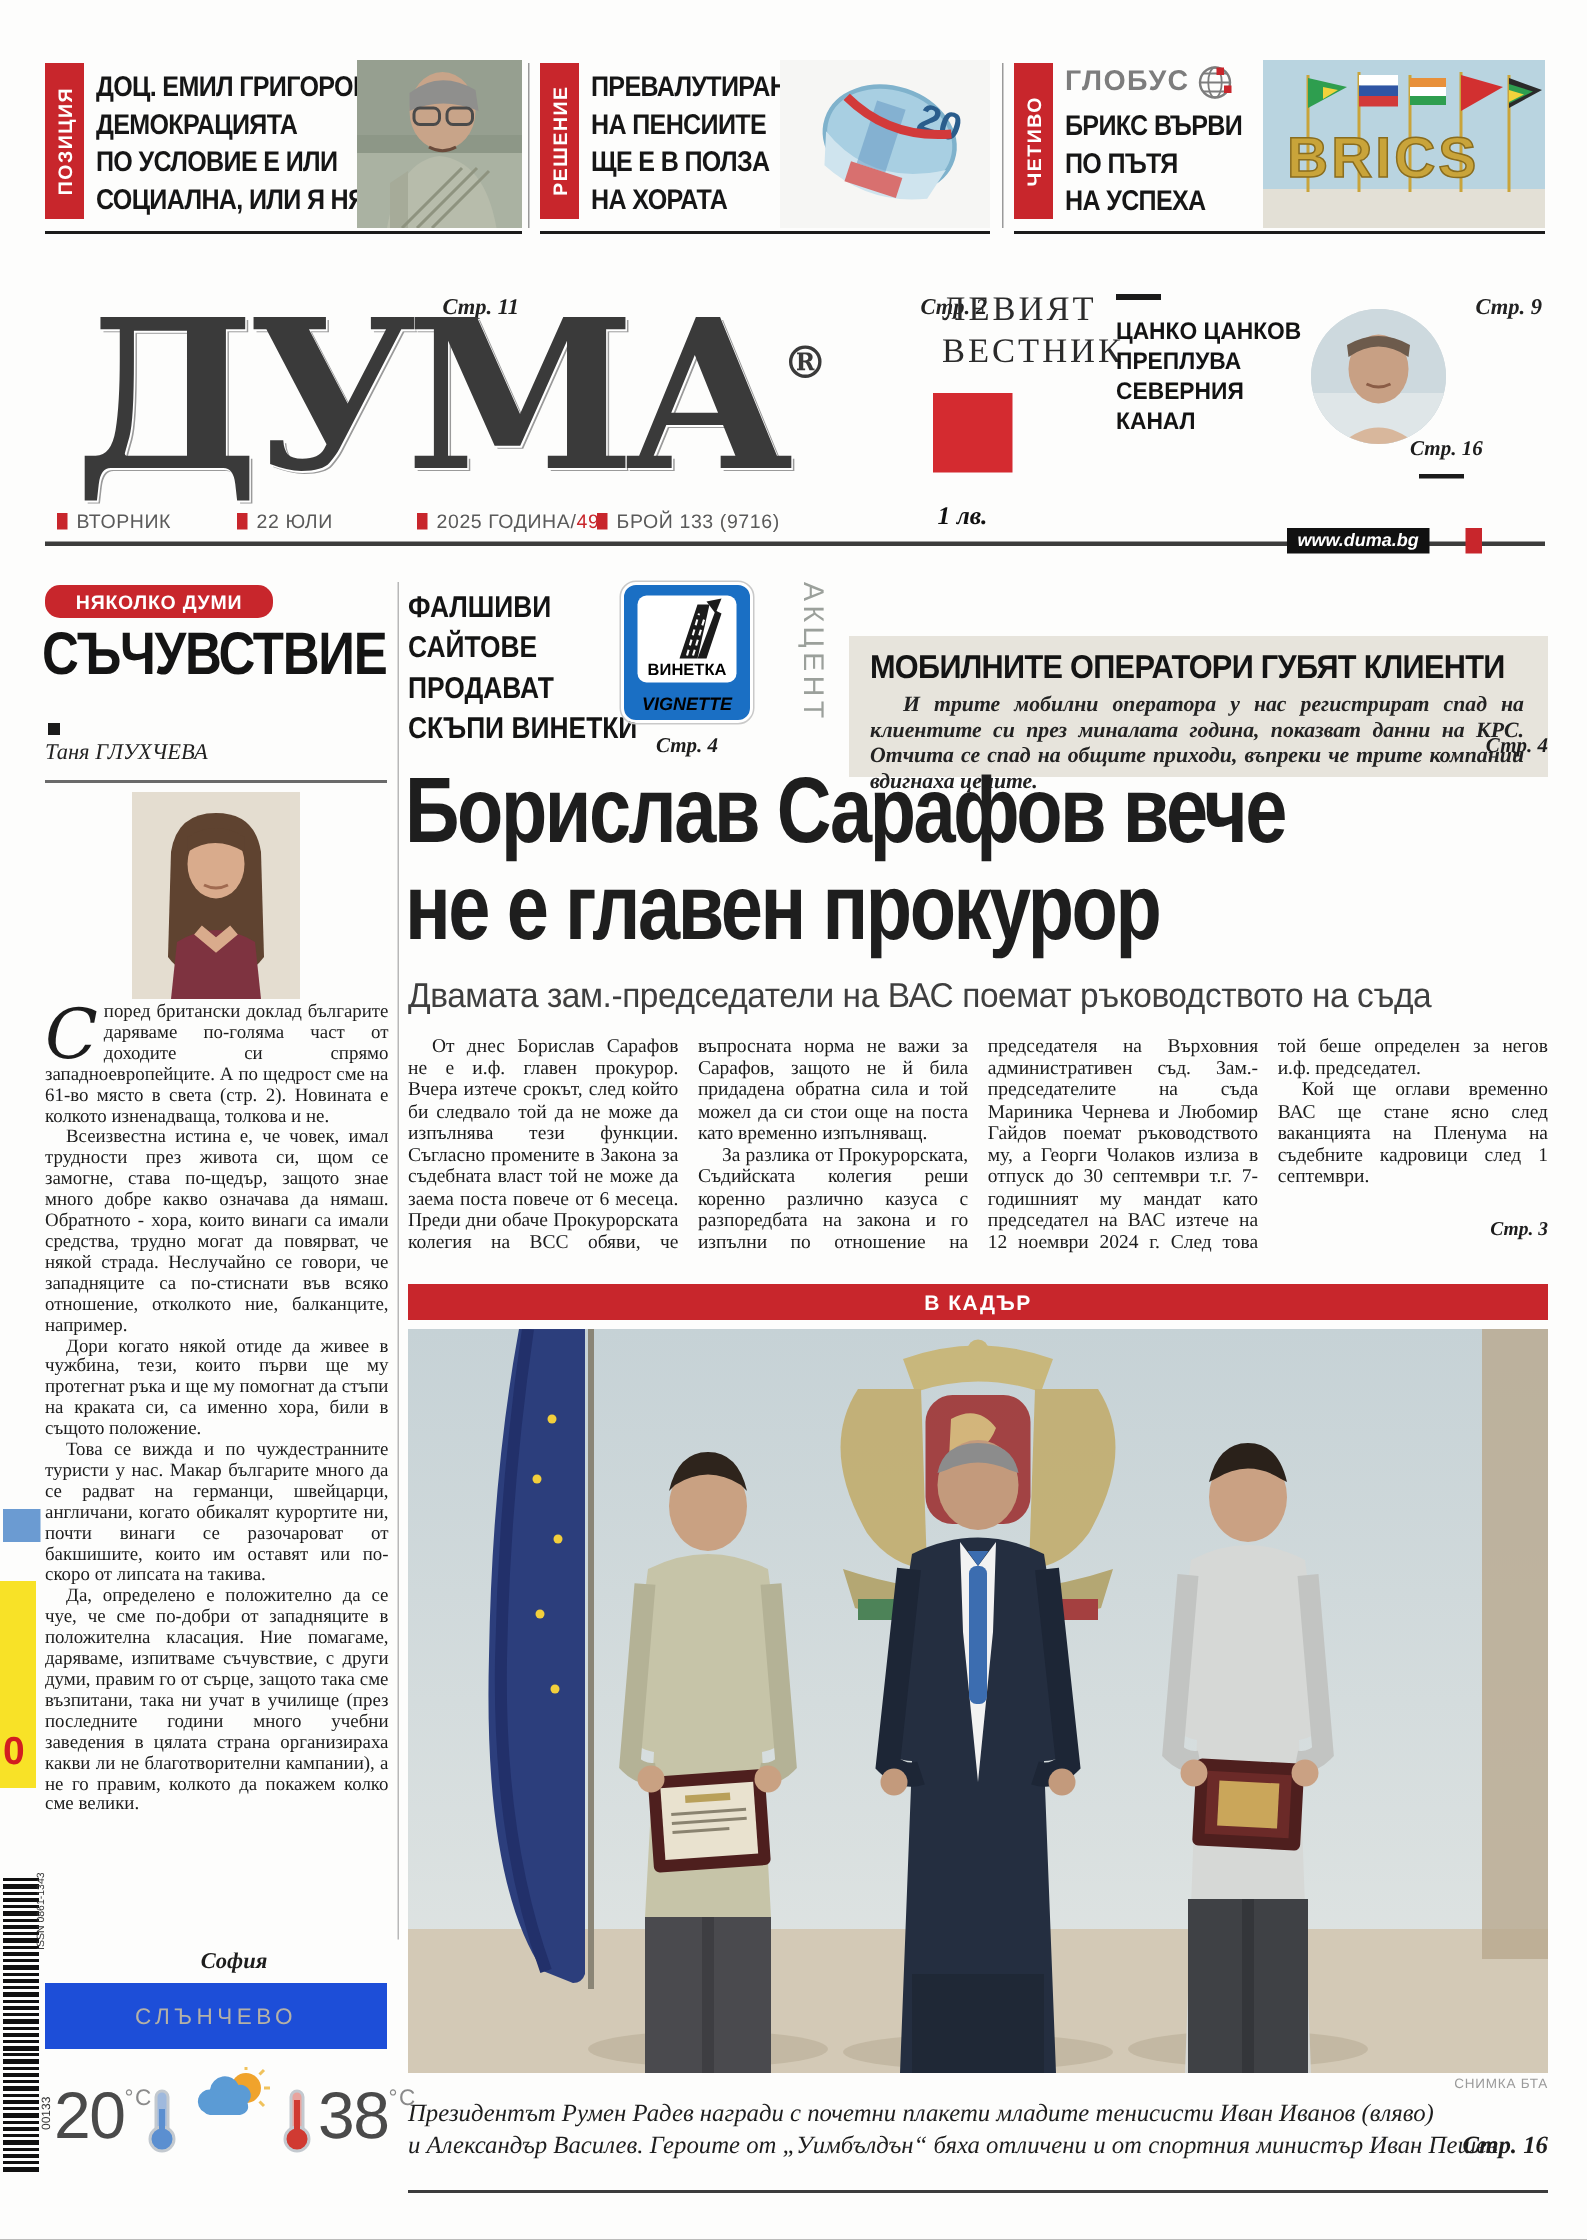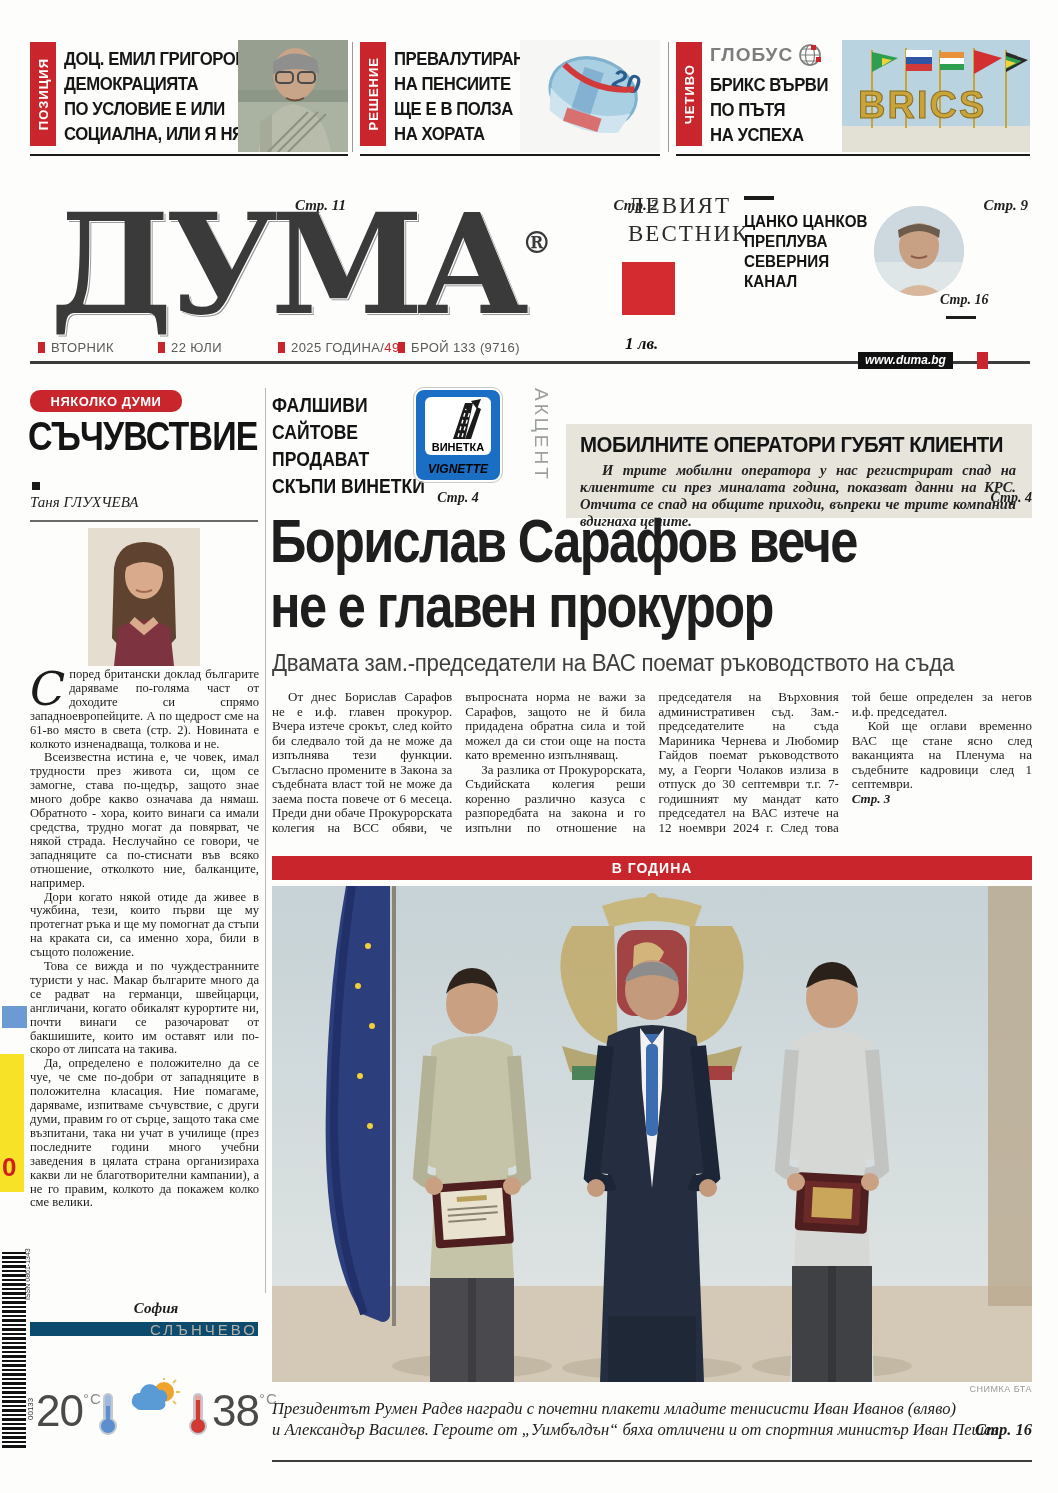--- a/index.html
+++ b/index.html
@@ -52,22 +52,22 @@
   .op-author{position:absolute;left:30px;top:494px;font-family:"Liberation Serif",serif;font-style:italic;font-size:15px;color:#222;}
   .op-rule{position:absolute;left:30px;top:520px;width:228px;height:2px;background:#6a6a6a;}
   .op-photo{position:absolute;left:88px;top:528px;width:112px;height:138px;overflow:hidden;background:#e7e3da;}
   .op-body{position:absolute;left:30px;top:668px;width:229px;font-family:"Liberation Serif",serif;
            font-size:12.6px;line-height:13.9px;text-align:justify;color:#1c1c1c;}
   .op-body p{margin:0;text-indent:14px;}
   .op-body p.first{text-indent:0;}
   .dropcap{float:left;font-family:"DejaVu Serif",serif;font-size:46px;line-height:38px;padding:2px 4px 0 0;font-style:italic;}
   .op-city{position:absolute;left:42px;top:1300px;width:228px;text-align:center;font-family:"Liberation Serif",serif;
            font-style:italic;font-weight:bold;font-size:15px;}
-  .op-forecast{position:absolute;left:30px;top:1322px;width:228px;height:14px;background:#0c4a6e;color:#b5b1a6;
-               font-size:15px;letter-spacing:3px;display:flex;align-items:center;justify-content:flex-end;}
+  .op-forecast{position:absolute;left:30px;top:1322px;width:228px;height:44px;background:#1d4ed8;color:#b5b1a6;
+               font-size:15px;letter-spacing:3px;display:flex;align-items:center;justify-content:center;}
   
   .temp{position:absolute;font-size:44px;color:#4a4a4a;letter-spacing:-1px;font-family:"Liberation Sans",sans-serif;font-weight:normal;}
   .temp sup{font-size:15px;color:#8a8a8a;vertical-align:22px;letter-spacing:1px;}
   
   .spine-blue{position:absolute;left:2px;top:1006px;width:25px;height:22px;background:#6b9bd2;}
   .spine-yellow{position:absolute;left:0;top:1054px;width:24px;height:138px;background:#f8e227;}
   .spine-zero{position:absolute;left:2px;top:1152px;color:#d21d20;font-weight:bold;font-size:26px;font-family:"Liberation Sans",sans-serif;}
   .spine-barcode{position:absolute;left:2px;top:1252px;width:24px;height:196px;
       background:repeating-linear-gradient(180deg,#111 0 2px,#fff 2px 4px,#111 4px 7px,#fff 7px 9px);}
   .spine-issn{position:absolute;left:24px;top:1300px;font-size:7px;color:#333;transform:rotate(-90deg);transform-origin:0 0;white-space:nowrap;}
@@ -92,21 +92,21 @@
   .ak-page{position:absolute;left:932px;top:490px;width:100px;text-align:right;font-family:"Liberation Serif",serif;
            font-style:italic;font-weight:bold;font-size:14px;}
   
   .lead-h{position:absolute;left:270px;top:508px;width:936px;font-weight:bold;font-size:62px;line-height:65px;
           letter-spacing:-2px;transform:scaleX(0.815);transform-origin:0 0;white-space:nowrap;color:#1e1e1e;}
   .lead-sub{position:absolute;left:272px;top:650px;width:780px;font-size:23px;letter-spacing:-0.3px;color:#3f3f3f;
             transform:scaleX(0.97);transform-origin:0 0;}
   .lead-body{position:absolute;left:272px;top:690px;width:760px;height:164px;column-count:4;column-gap:13px;
              font-family:"Liberation Serif",serif;font-size:13px;line-height:14.5px;text-align:justify;color:#1c1c1c;}
   .lead-body p{margin:0;text-indent:16px;}
-  .lead-page{text-align:left;font-style:italic;font-weight:bold;margin-top:0;}
+  .lead-page{text-align:right;font-style:italic;font-weight:bold;margin-top:20px;}
   
   .band{position:absolute;left:272px;top:856px;width:760px;height:24px;background:#c8262c;color:#fff;
         font-weight:bold;font-size:14px;letter-spacing:1px;display:flex;align-items:center;justify-content:center;}
   .mainphoto{position:absolute;left:272px;top:886px;width:760px;height:496px;overflow:hidden;background:#ccd6d9;}
   .credit{position:absolute;left:732px;top:1384px;width:300px;text-align:right;font-size:9px;letter-spacing:0.5px;color:#9a9a9a;}
   .caption{position:absolute;left:272px;top:1398px;width:760px;font-family:"Liberation Serif",serif;font-style:italic;
            font-size:16.5px;line-height:21px;color:#1d1d1d;}
   .cap-page{position:absolute;right:0;top:21px;font-weight:bold;}
   .bottom-rule{position:absolute;left:272px;top:1460px;width:760px;height:2px;background:#3c3c3c;}
   .globus{display:flex;align-items:center;gap:4px;color:#7d7d7d;font-weight:bold;font-size:19px;letter-spacing:1px;}
@@ -361,21 +361,21 @@
   </div>
   <div class="lead-sub">Двамата зам.-председатели на ВАС поемат ръководството на съда</div>
   <div class="lead-body">
     <p>От днес Борислав Сарафов не е и.ф. главен прокурор. Вчера изтече срокът, след който би следвало той да не може да изпълнява тези функции. Съгласно промените в Закона за съдебната власт той не може да заема поста повече от 6 месеца. Преди дни обаче Прокурорската колегия на ВСС обяви, че въпросната норма не важи за Сарафов, защото не й била придадена обратна сила и той можел да си стои още на поста като временно изпълняващ.</p>
     <p>За разлика от Прокурорската, Съдийската колегия реши коренно различно казуса с разпоредбата на закона и го изпълни по отношение на председателя на Върховния административен съд. Зам.-председателите на съда Мариника Чернева и Любомир Гайдов поемат ръководството му, а Георги Чолаков излиза в отпуск до 30 септември т.г. 7-годишният му мандат като председател на ВАС изтече на 12 ноември 2024 г. След това той беше определен за негов и.ф. председател.</p>
     <p>Кой ще оглави временно ВАС ще стане ясно след ваканцията на Пленума на съдебните кадровици след 1 септември.</p>
     <div class="lead-page">Стр. 3</div>
   </div>
 
   <div class="band">
-      <span>В ГОДИНА</span>
+      <span>В КАДЪР</span>
     </div>
 
   <div class="mainphoto">
     <svg width="760" height="496" viewBox="0 0 760 496">
       <defs>
         <linearGradient id="wall" x1="0" y1="0" x2="0" y2="1">
           <stop offset="0" stop-color="#c6d2d6"></stop>
             <stop offset="1" stop-color="#e2e6e4"></stop>
         </linearGradient>
       </defs>

